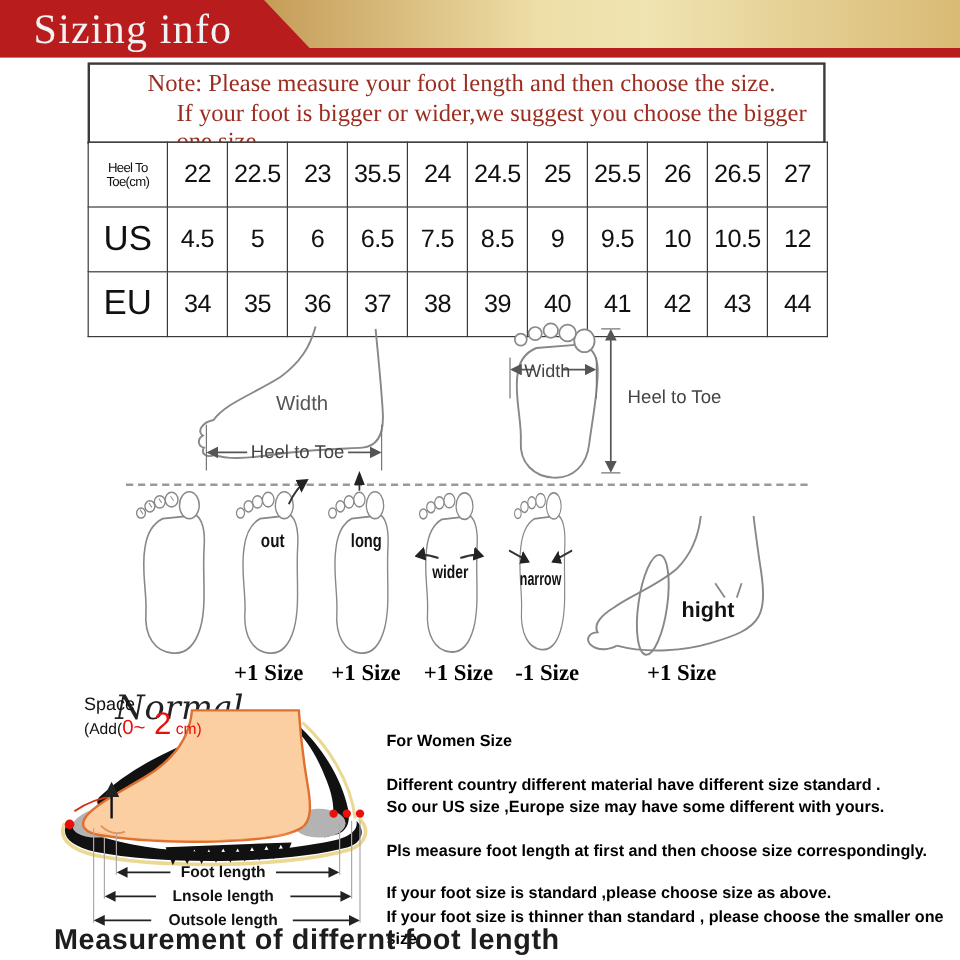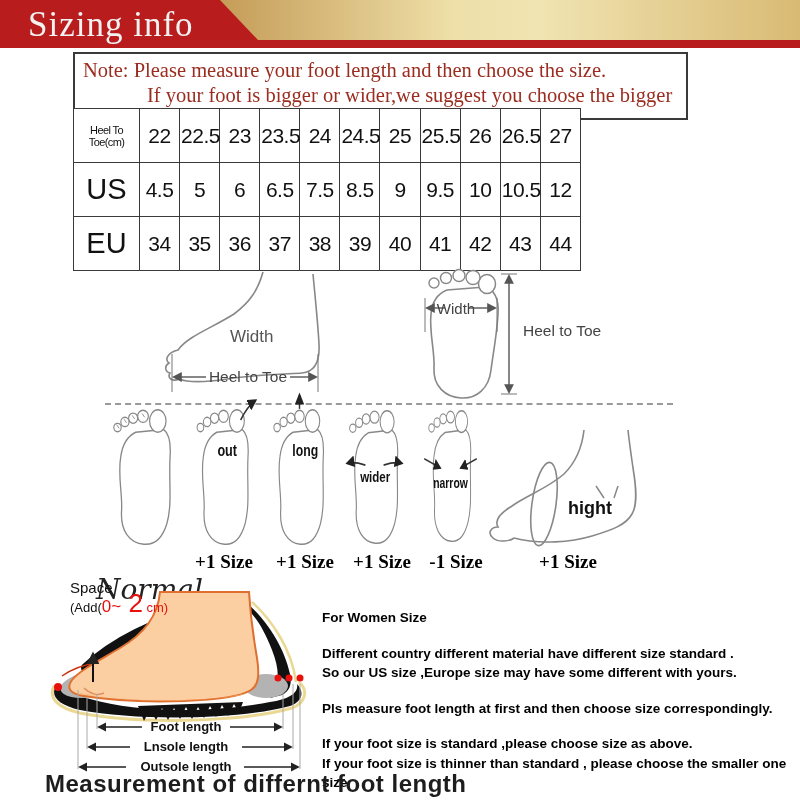--- a/index.html
+++ b/index.html
@@ -11,25 +11,25 @@
   .topbar{left:0;top:0;width:800px;height:48px;background:#b91c1c;}
   .gold{left:220px;top:0;width:580px;height:40px;
         background:linear-gradient(90deg,#c59c57 0%,#eedfa8 40%,#f0e4b2 55%,#d9ba74 100%);
         clip-path:polygon(0 0,100% 0,100% 100%,38px 100%);}
   .title{left:28px;top:0;height:48px;line-height:50px;color:#f2f2f2;
          font-family:"Liberation Serif",serif;font-size:35px;letter-spacing:1px;}
 
   
   .note{left:73px;top:52px;width:611px;height:64px;border:2px solid #3a3a3a;background:#fff;
         color:#9b2d20;font-family:"Liberation Serif",serif;font-size:20.5px;}
-  .note .l1{margin:5px 0 0 8px;}
+  .note .l1{margin:5px 0 0 8px;text-align:center;}
   .note .l2{margin:2px 0 0 72px;}
 
   
-  .sizetab{left:73px;top:108px;width:508px;border-collapse:collapse;table-layout:fixed;}
+  .sizetab{left:73px;top:118px;width:617px;border-collapse:collapse;table-layout:fixed;}
   .sizetab td{border:1.5px solid #3a3a3a;text-align:center;vertical-align:middle;
               height:51px;color:#111;font-size:21px;letter-spacing:-0.5px;background:#fff;}
   .sizetab td.lab0{font-size:11px;letter-spacing:-0.6px;padding:0;}
   .sizetab td.labBig{font-size:29px;letter-spacing:0;}
 
   
   .dash{left:105px;top:403px;width:568px;height:0;border-top:2px dashed #9a9a9a;}
 
   
   .normal-lbl{left:96px;top:545px;width:104px;text-align:center;
@@ -94,21 +94,21 @@
       <col>
       <col>
       <col>
     </colgroup>
   <tbody>
       <tr>
     <td class="lab0">Heel To Toe(cm)</td>
     <td>22</td>
     <td>22.5</td>
     <td>23</td>
-    <td>23.5</td>
+    <td>35.5</td>
     <td>24</td>
     <td>24.5</td>
     <td>25</td>
     <td>25.5</td>
     <td>26</td>
     <td>26.5</td>
     <td>27</td>
   </tr>
   <tr>
     <td class="labBig">US</td>

